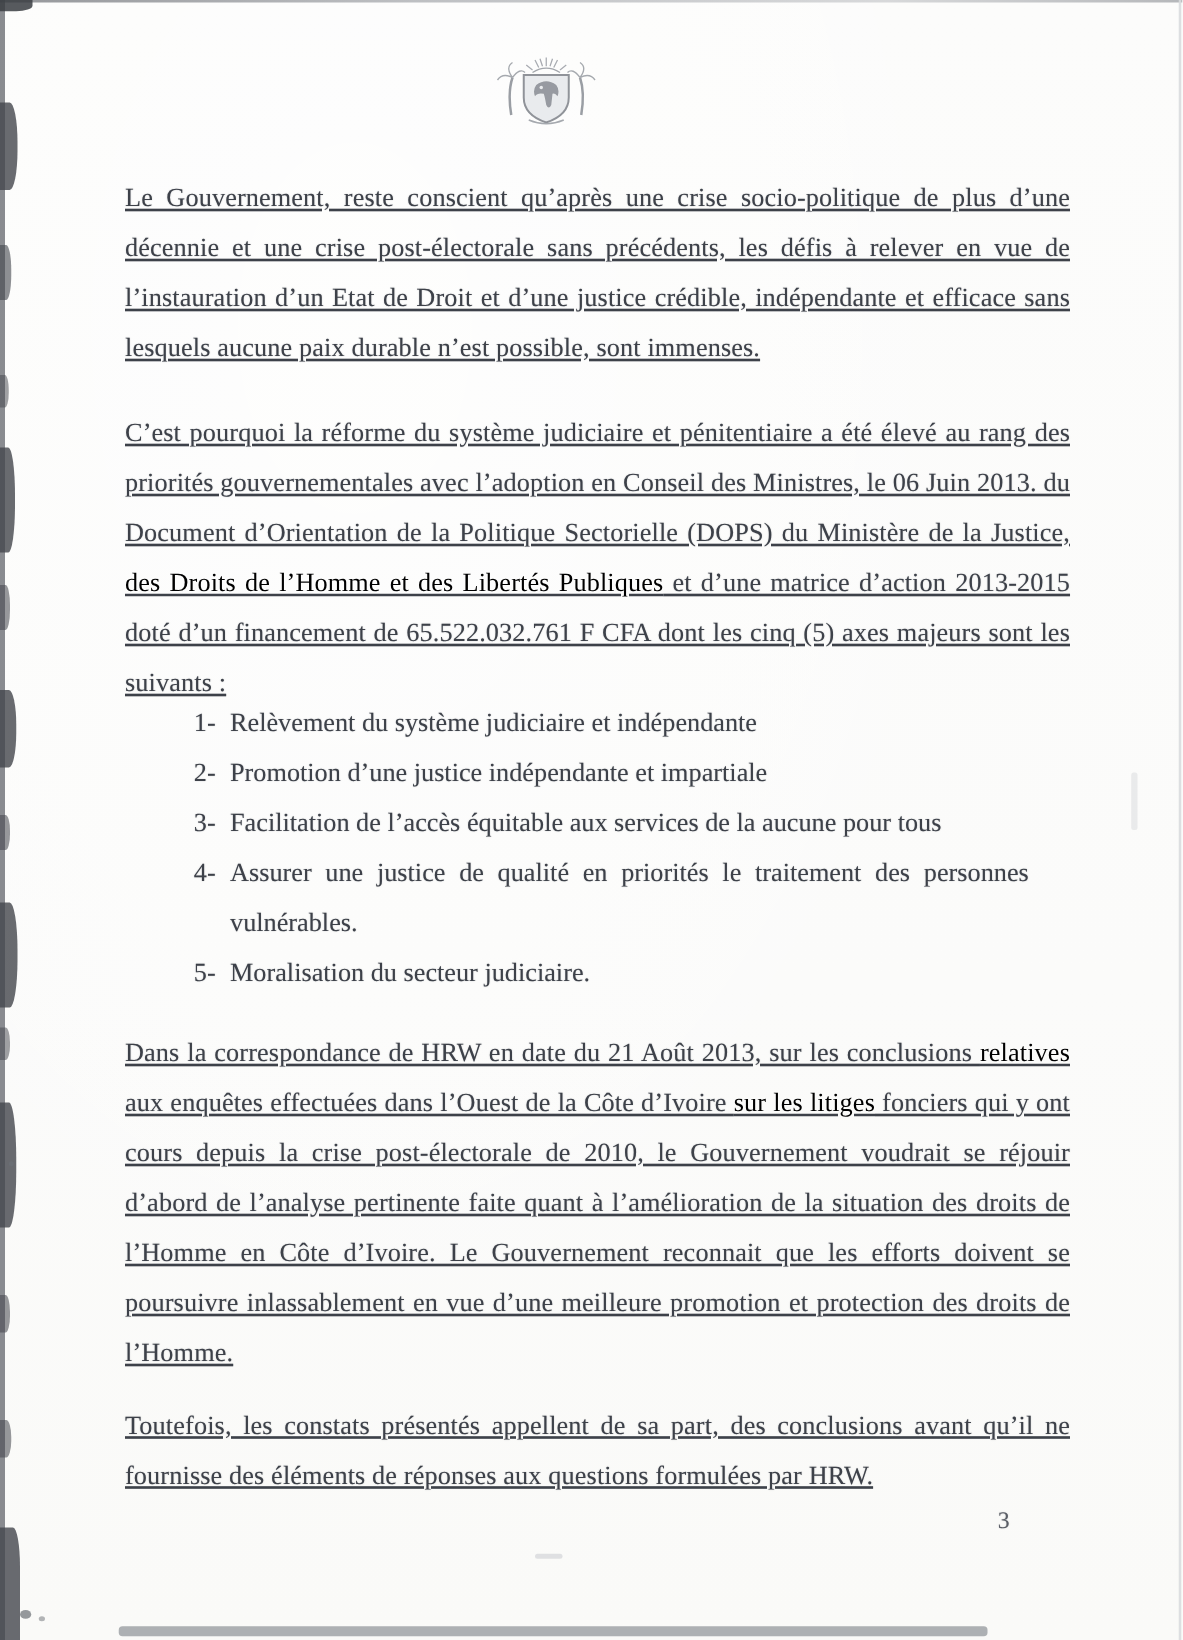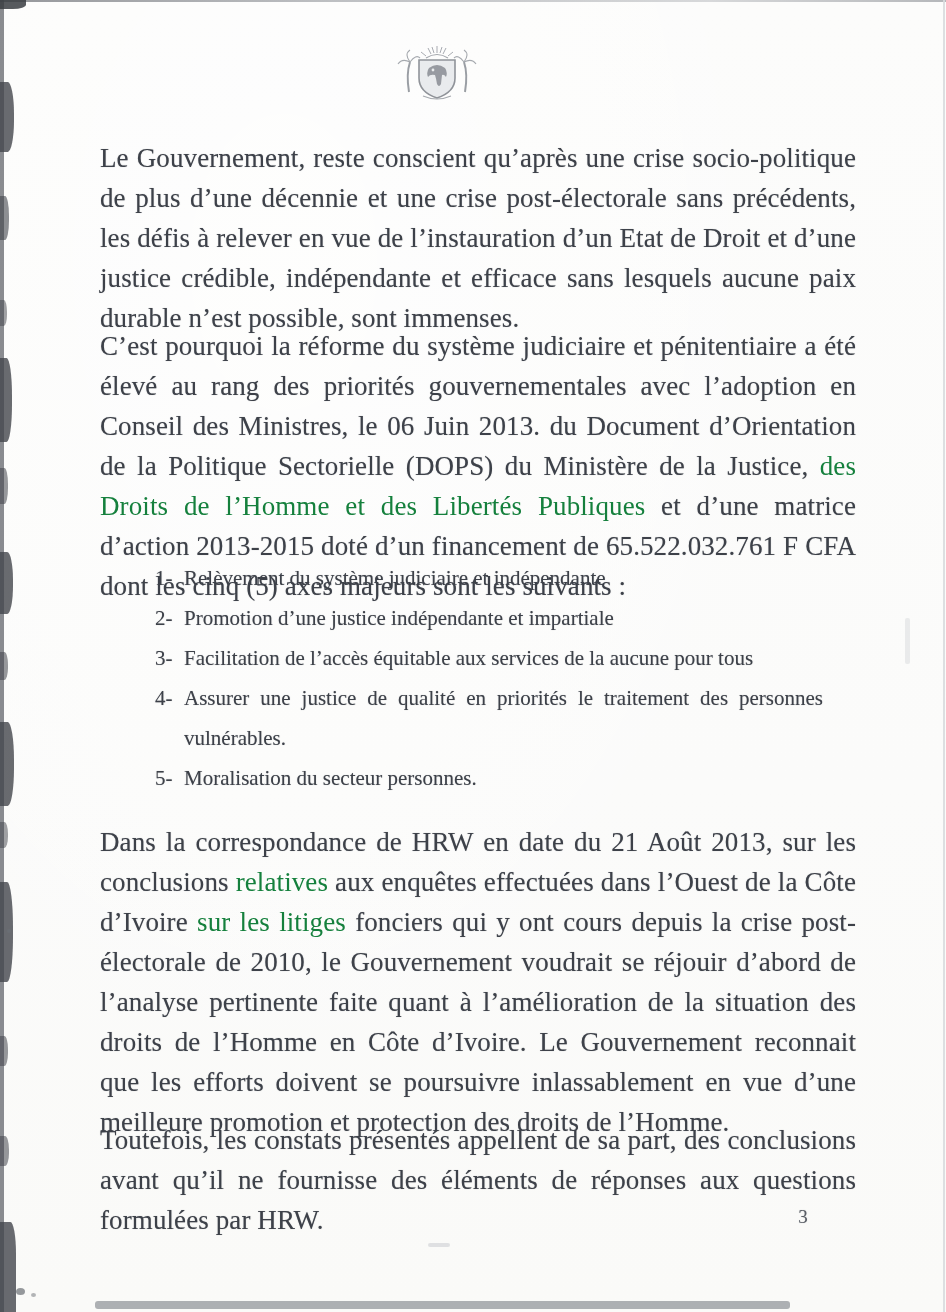--- a/index.html
+++ b/index.html
@@ -25,26 +25,27 @@
   .edge-right{left:943px;top:0;width:2px;height:1312px;background:#d9dbde;opacity:.9;}
   .dot{position:absolute;background:#6a6e74;border-radius:50%;}
   .smudge{position:absolute;background:#d8dadc;border-radius:2px;opacity:.8;}
 
   
   .emblem{position:absolute;left:396px;top:44px;width:82px;height:60px;opacity:.85;}
 
   
   .para{
     position:absolute;left:100px;width:756px;
-    font-size:27px;line-height:40px;color:#3d4149;
+    font-size:21px;line-height:40px;color:#3d4149;
     text-align:justify;text-shadow:0 0 1px rgba(61,65,73,.38);
     letter-spacing:.1px;
+    text-decoration:underline;
   }
   .seg{}
-  .faded{color:#15803d;text-shadow:none;}
+  .faded{color:#000000;text-shadow:none;}
   .axes{position:absolute;left:155px;top:558px;width:668px;}
   .axis-item{display:flex;font-size:21px;line-height:40px;color:#3d4149;text-shadow:0 0 1px rgba(61,65,73,.38);}
   .axis-marker{flex:none;width:29px;}
   .axis-text{flex:1;text-align:justify;}
   .page-number{
     position:absolute;left:788px;top:1205px;width:30px;
     font-size:19px;line-height:24px;color:#5a5e66;text-align:center;
     text-shadow:0 0 1px rgba(90,94,102,.4);
   }
 </style>
@@ -123,21 +124,21 @@
     <div class="axis-item">
       <span class="axis-marker">3-</span>
       <span class="axis-text">Facilitation de l’accès équitable aux services de la aucune pour tous</span>
     </div>
     <div class="axis-item">
       <span class="axis-marker">4-</span>
       <span class="axis-text">Assurer une justice de qualité en priorités le traitement des personnes vulnérables.</span>
     </div>
     <div class="axis-item">
       <span class="axis-marker">5-</span>
-      <span class="axis-text">Moralisation du secteur personnes.</span>
+      <span class="axis-text">Moralisation du secteur judiciaire.</span>
     </div>
   </div>
 
 <div class="para" style="top:822px;"><span class="seg">Dans la correspondance de HRW en date du 21 Août 2013, sur les conclusions </span><span class="seg faded">relatives</span><span class="seg"> aux enquêtes effectuées dans l’Ouest de la Côte d’Ivoire </span><span class="seg faded">sur les litiges</span><span class="seg"> fonciers qui y ont cours depuis la crise post-électorale de 2010, le Gouvernement voudrait se réjouir d’abord de l’analyse pertinente faite quant à l’amélioration de la situation des droits de l’Homme en Côte d’Ivoire. Le Gouvernement reconnait que les efforts doivent se poursuivre inlassablement en vue d’une meilleure promotion et protection des droits de l’Homme.</span></div>
 
 <div class="para" style="top:1120px;"><span class="seg">Toutefois, les constats présentés appellent de sa part, des conclusions avant qu’il ne fournisse des éléments de réponses aux questions formulées par HRW.</span></div>
 
 <div class="page-number">3</div>
 
 </body></html>

